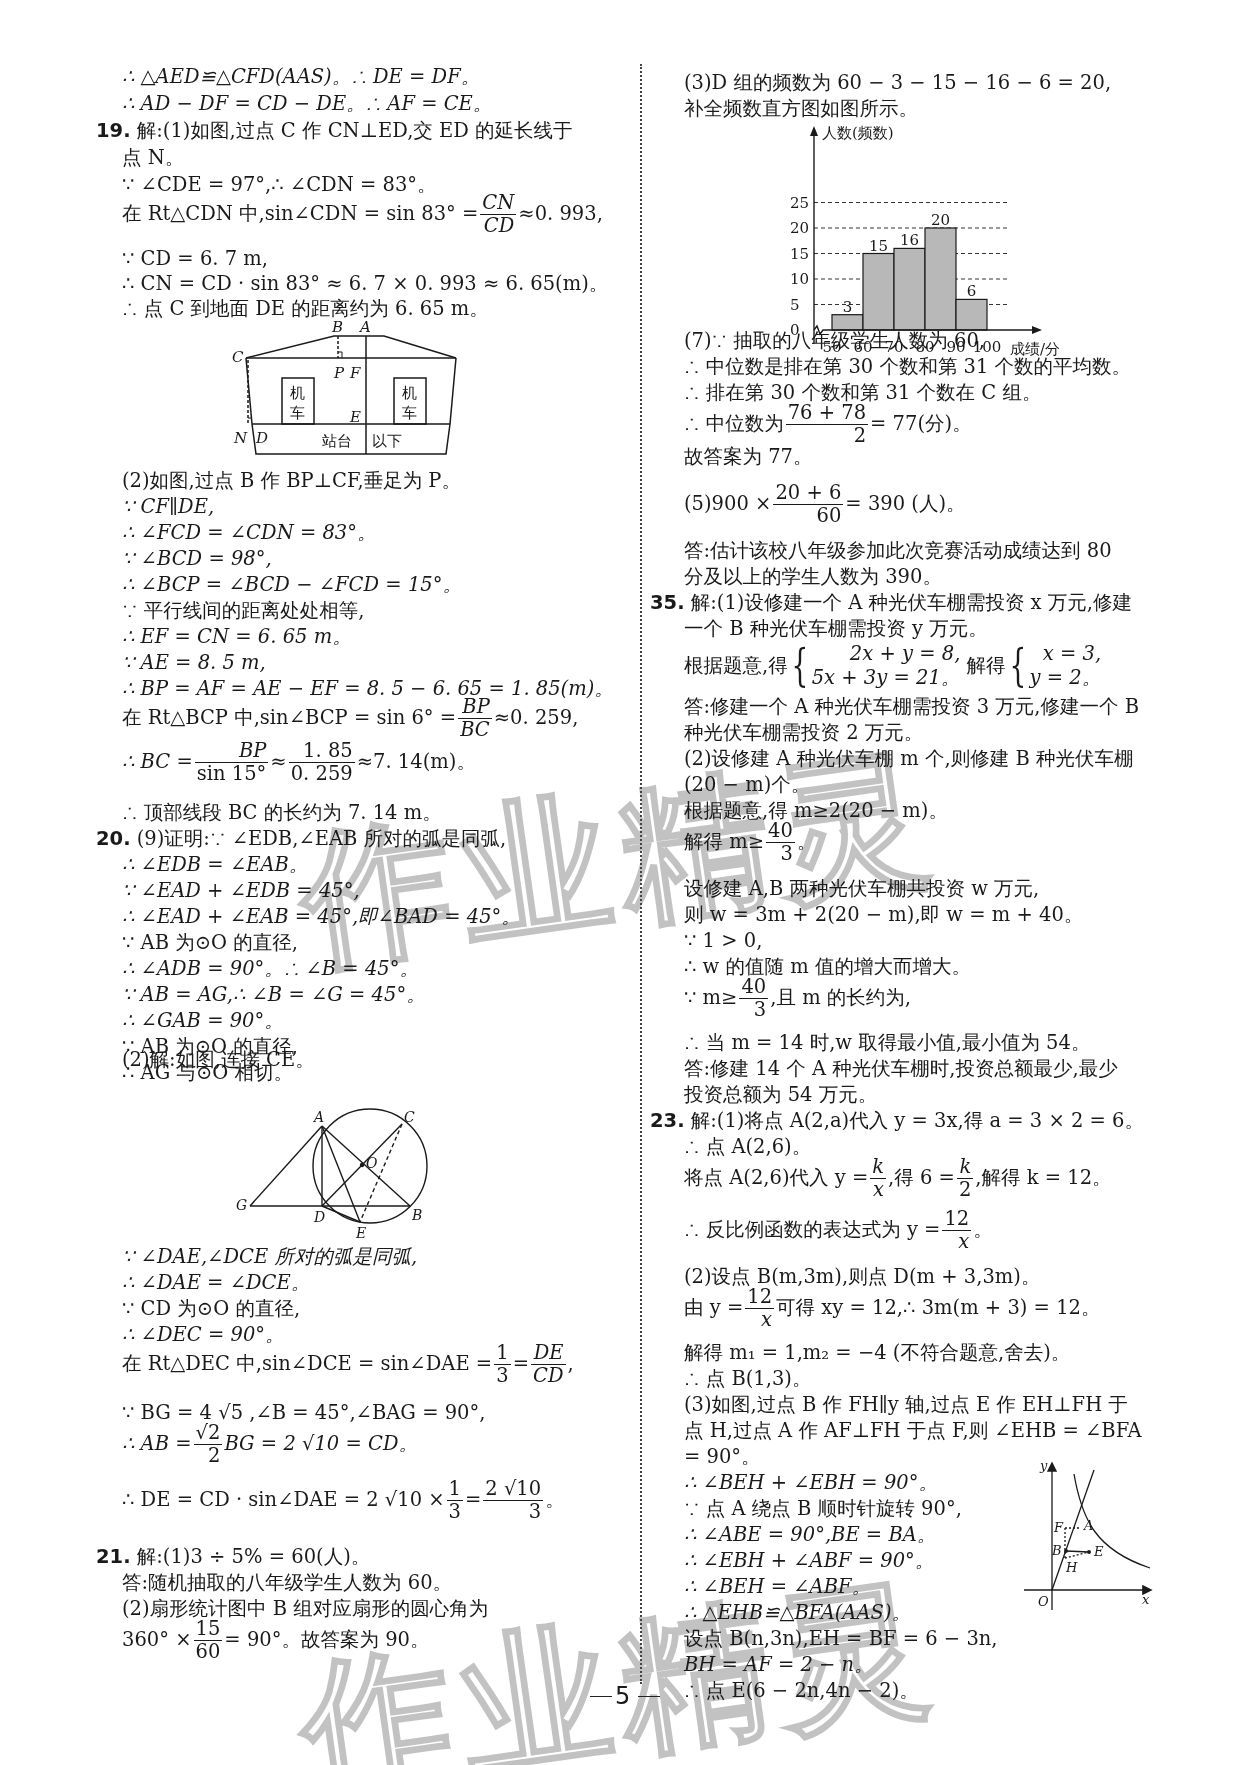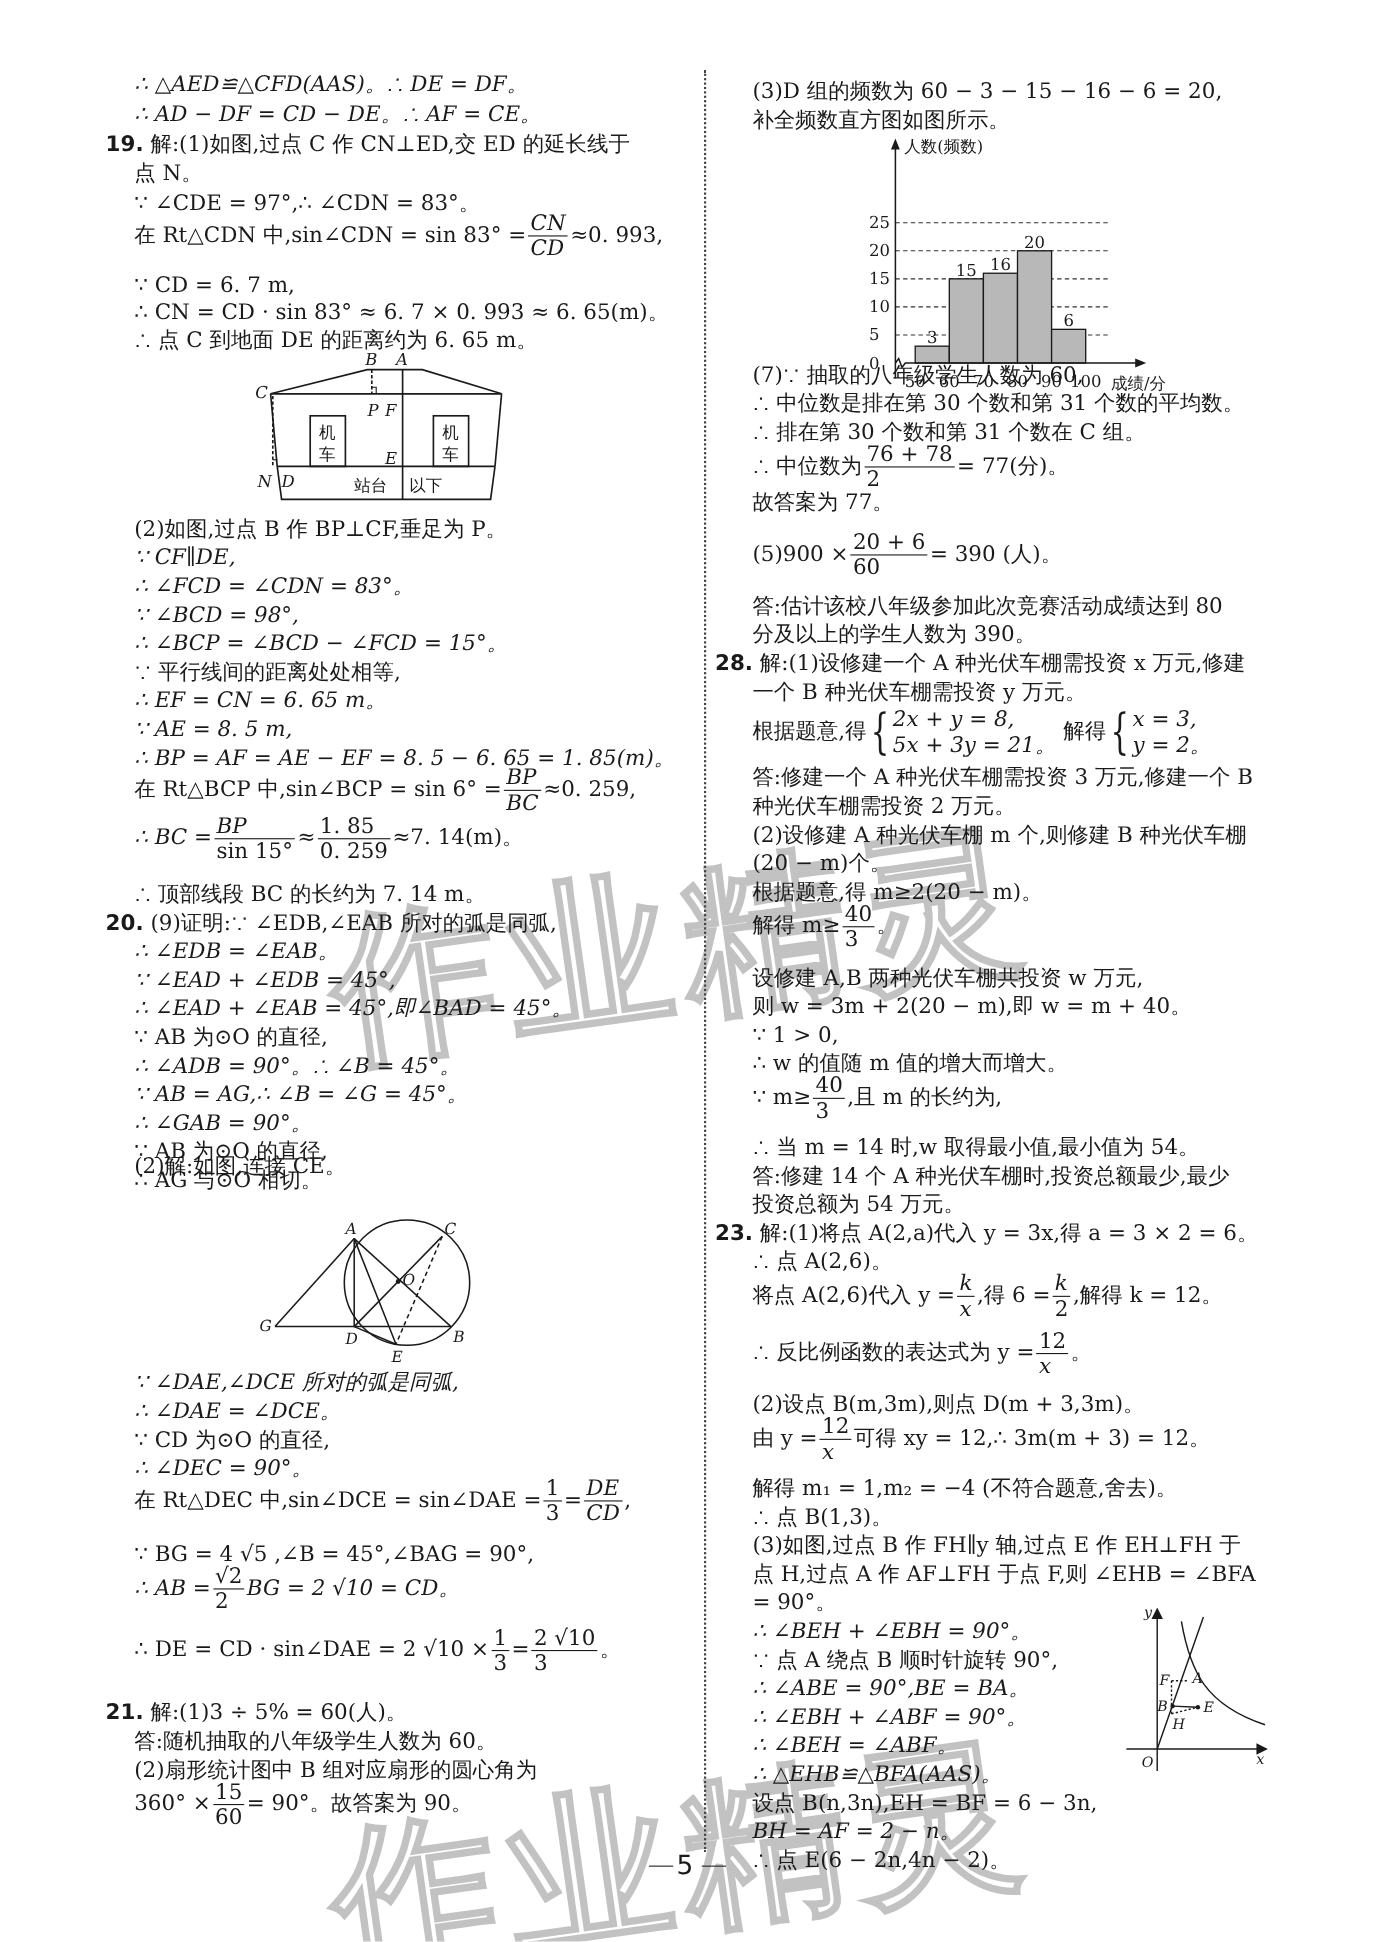--- a/index.html
+++ b/index.html
@@ -5,32 +5,32 @@
   html, body { margin:0; padding:0; background:#ffffff; }
   body { width:1250px; height:1765px; position:relative; overflow:hidden;
          font-family:"DejaVu Serif","Liberation Serif",serif; color:#1a1a1a; }
   .col { position:absolute; top:64px; }
   #col-left { left:104px; width:470px; }
   #col-right { left:684px; width:500px; }
   .ln { position:absolute; left:0; white-space:nowrap; font-size:19.5px; line-height:26px; }
   .ind { left:18px; }
   .qnum { font-weight:bold; font-family:"DejaVu Sans","Liberation Sans",sans-serif; }
   .it { font-style:italic; }
-  .frac { display:inline-block; vertical-align:middle; text-align:left; margin:0 2px; }
+  .frac { display:inline-block; vertical-align:middle; text-align:right; margin:0 2px; }
   .frac > span { display:block; line-height:22px; padding:0 2px; }
   .frac > span.num { border-bottom:1.3px solid #1a1a1a; }
   .divider { position:absolute; left:640px; top:64px; width:0; height:1620px; border-left:2px dotted #444; }
   .pagenum { position:absolute; left:615px; top:1682px; font-family:"DejaVu Sans","Liberation Sans",sans-serif; font-size:24px; }
   .pn-dash { position:absolute; top:1696px; height:0; border-top:1.5px solid #222; width:22px; }
   .wm { position:absolute; font-family:"DejaVu Sans","Liberation Sans",sans-serif; font-size:150px; font-weight:bold;
         color:transparent; -webkit-text-stroke:2px rgba(120,120,120,0.45); transform:rotate(-8deg); letter-spacing:10px; }
   svg { position:absolute; overflow:visible; }
   svg text { font-family:"DejaVu Serif","Liberation Serif",serif; }
   .brace { display:inline-block; vertical-align:middle; font-size:44px; line-height:44px; transform:scaleX(0.6); margin:0 -2px; }
-  .sys { display:inline-block; vertical-align:middle; line-height:24px; }
+  .sys { display:inline-block; vertical-align:middle; line-height:24px;text-align:right; }
 </style>
 </head>
 <body>
 
 <div class="wm" style="left:300px;top:760px;">作业精灵</div>
 <div class="wm" style="left:300px;top:1590px;">作业精灵</div>
 
 <div class="divider"></div>
 
 <div class="col" id="col-left">
@@ -215,21 +215,21 @@
     <span>∴ 中位数为</span><span class="frac"><span class="num">76 + 78</span><span>2</span></span><span>= 77(分)。</span>
   </div>
   <div class="ln" style="top:380px">故答案为 77。</div>
   <div class="ln" style="top:418px">
     <span>(5)900 ×</span><span class="frac"><span class="num">20 + 6</span><span>60</span></span><span>= 390 (人)。</span>
   </div>
   <div class="ln" style="top:474px">答:估计该校八年级参加此次竞赛活动成绩达到 80</div>
   <div class="ln" style="top:500px">分及以上的学生人数为 390。</div>
 
   <div class="ln" style="top:526px;left:-34px">
-    <span class="qnum">28.</span>
+    <span class="qnum">35.</span>
     <span>解:(1)设修建一个 A 种光伏车棚需投资 x 万元,修建</span>
   </div>
   <div class="ln" style="top:552px">一个 B 种光伏车棚需投资 y 万元。</div>
   <div class="ln" style="top:578px">
     <span>根据题意,得</span><span class="brace">{</span><span class="sys it"><span style="display:block">2x + y = 8,</span><span style="display:block">5x + 3y = 21。</span></span>
     <span>解得</span><span class="brace">{</span><span class="sys it"><span style="display:block">x = 3,</span><span style="display:block">y = 2。</span></span>
   </div>
   <div class="ln" style="top:630px">答:修建一个 A 种光伏车棚需投资 3 万元,修建一个 B</div>
   <div class="ln" style="top:656px">种光伏车棚需投资 2 万元。</div>
   <div class="ln" style="top:682px">(2)设修建 A 种光伏车棚 m 个,则修建 B 种光伏车棚</div>

